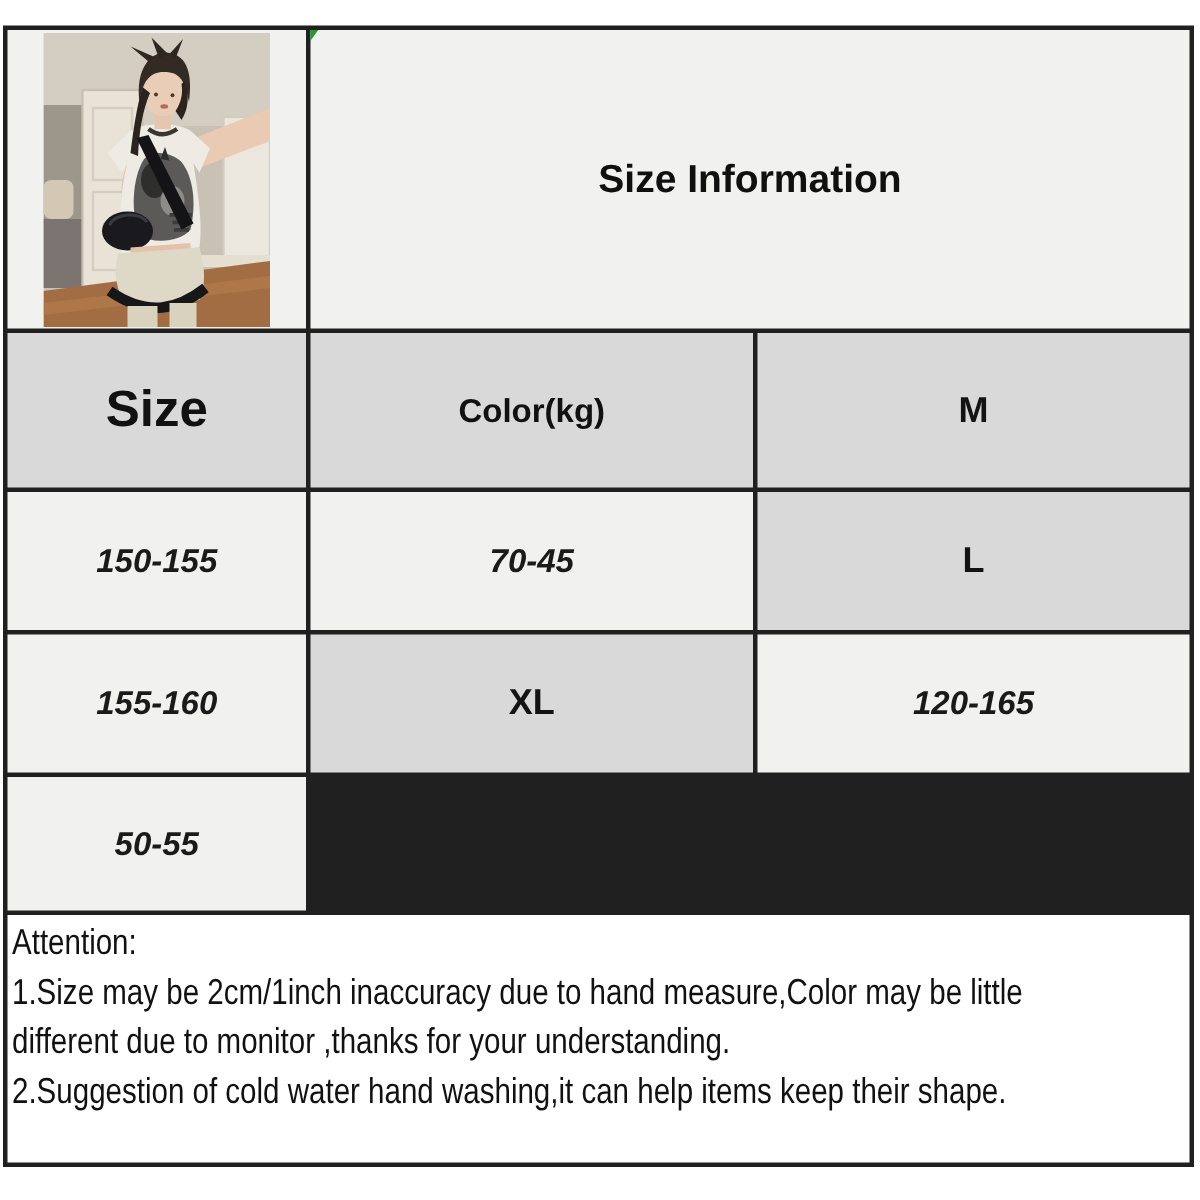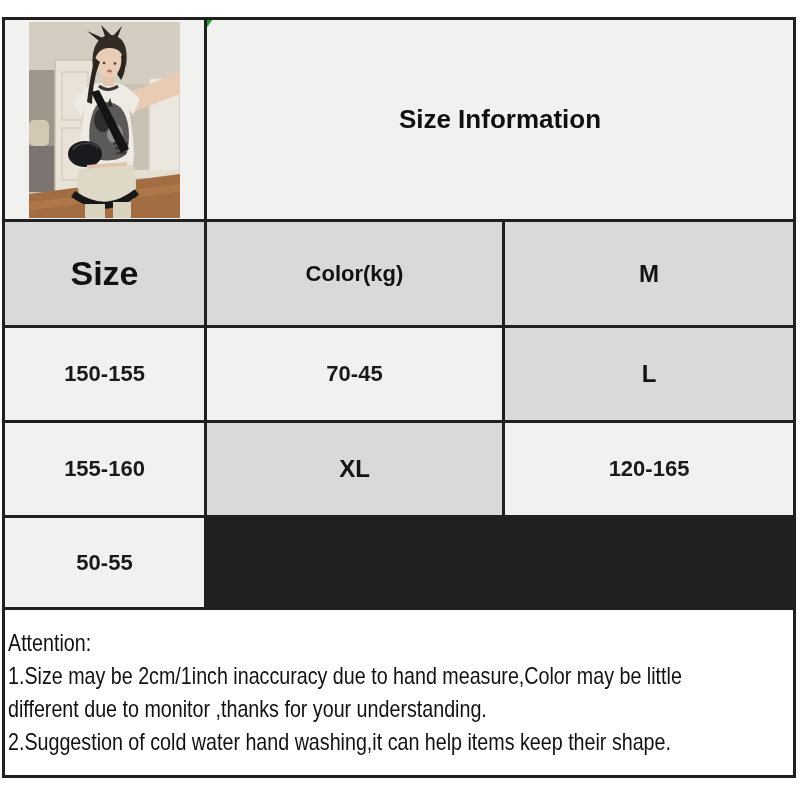--- a/index.html
+++ b/index.html
@@ -79,27 +79,28 @@
   }
   .size-cell {
     font-size: 24px;
     font-weight: bold;
     color: #131313;
   }
   .value-cell {
     font-size: 22px;
     font-weight: bold;
     color: #1a1a1a;
+    font-style: italic;
   }
 
   .attention-cell {
     grid-column: 1 / span 3;
     background: #ffffff;
     display: block;
-    padding: 16px 0 0 3px;
+    padding: 2px 0 0 3px;
     box-sizing: border-box;
   }
   .attn-line {
     font-size: 24px;
     line-height: 33px;
     color: #111111;
     white-space: nowrap;
     transform: scaleX(0.82);
     transform-origin: 0 50%;
   }

